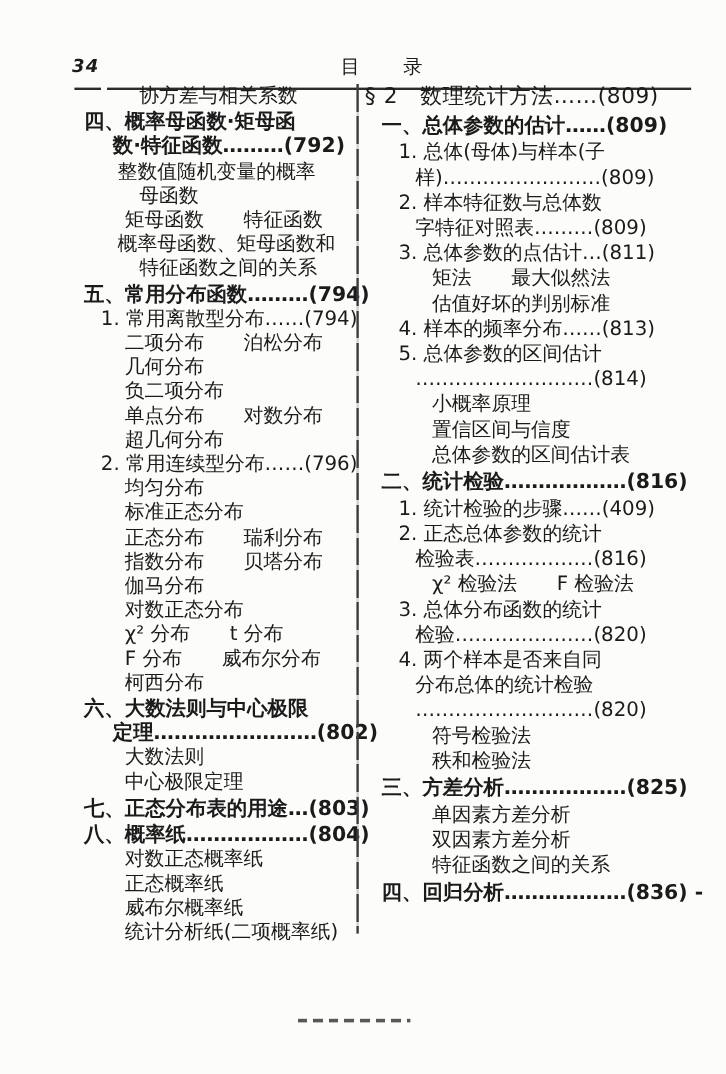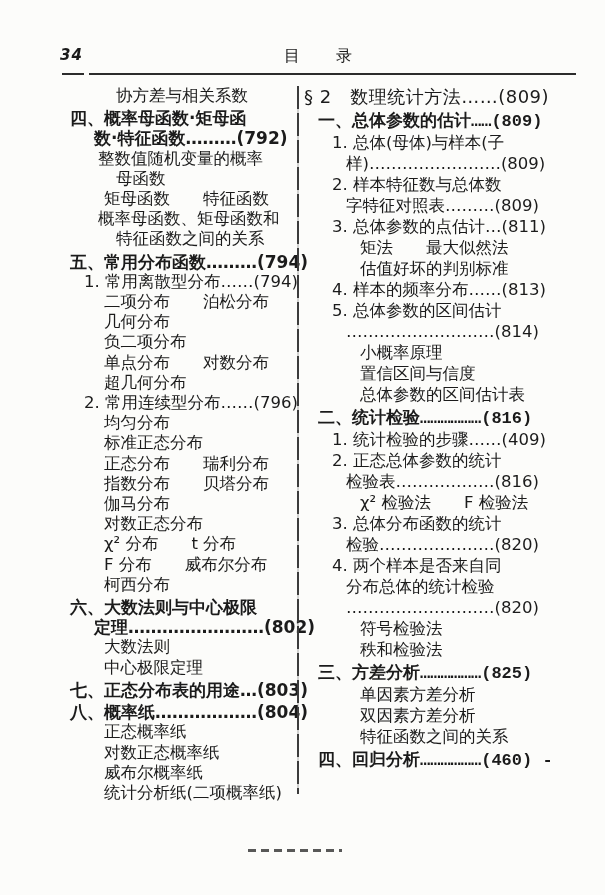--- a/index.html
+++ b/index.html
@@ -21,21 +21,21 @@
   .htitle{
     position:absolute;left:284px;top:46px;
     font-size:16px;letter-spacing:10px;white-space:nowrap;
   }
   .hrule{
     position:absolute;left:62px;top:73px;width:514px;height:2px;
     background:linear-gradient(90deg,#2c2c2c 0 22px,transparent 22px 27px,#2c2c2c 27px 100%);
   }
   
   .columns{
-    position:absolute;left:0;top:86px;width:605px;
+    position:absolute;left:0;top:70px;width:605px;
     display:flex;align-items:flex-start;
   }
   .col{box-sizing:border-box;}
   .col.left{width:237px;margin-left:60px;}
   .divider{
     width:2px;height:708px;flex:none;
     background:repeating-linear-gradient(180deg,#3c3c3c 0 23px,rgba(60,60,60,.22) 23px 27px);
   }
   .col.right{width:290px;margin-left:5px;}
   
@@ -43,21 +43,21 @@
   .left .line{line-height:20.2px;}
   .right .line{line-height:21px;}
   .line.h1{font-weight:normal;font-size:18px;padding-left:0;margin-bottom:4px;letter-spacing:.5px;}
   .line.section{font-weight:bold;font-size:17px;}
   .left .section{padding-left:10px;margin-top:2px;}
   .left .section-cont{padding-left:34px;font-weight:bold;font-size:17px;}
   .left .item{padding-left:24px;}
   .left .item-cont{padding-left:38px;}
   .left .sub{padding-left:44px;}
   .left .sub2{padding-left:56px;}
-  .right .section{padding-left:14px;margin-top:3px;font-family:Liberation Mono, monospace;}
+  .right .section{padding-left:14px;margin-top:3px;}
   .right .item{padding-left:28px;}
   .right .item-cont{padding-left:42px;}
   .right .sub{padding-left:56px;}
   
   .artifact-bottom{
     position:absolute;left:248px;top:849px;width:94px;height:3px;
     background:repeating-linear-gradient(90deg,#2f2f2f 0 8px,transparent 8px 13px);
     opacity:.8;
   }
 </style>
@@ -98,22 +98,22 @@
         <div class="line sub">对数正态分布</div>
         <div class="line sub">χ² 分布　　t 分布</div>
         <div class="line sub">F 分布　　威布尔分布</div>
         <div class="line sub">柯西分布</div>
         <div class="line section">六、大数法则与中心极限</div>
         <div class="line section-cont">定理……………………(802)</div>
         <div class="line sub">大数法则</div>
         <div class="line sub">中心极限定理</div>
         <div class="line section">七、正态分布表的用途…(803)</div>
         <div class="line section">八、概率纸………………(804)</div>
+        <div class="line sub">对数正态概率纸</div>
         <div class="line sub">正态概率纸</div>
-        <div class="line sub">对数正态概率纸</div>
         <div class="line sub">威布尔概率纸</div>
         <div class="line sub">统计分析纸(二项概率纸)</div>
       </div>
     <div class="divider"></div>
     <div class="col right" id="col-right">
         <div class="line h1">§ 2　数理统计方法……(809)</div>
         <div class="line section">一、总体参数的估计……(809)</div>
         <div class="line item">1. 总体(母体)与样本(子</div>
         <div class="line item-cont">样)……………………(809)</div>
         <div class="line item">2. 样本特征数与总体数</div>
@@ -136,19 +136,19 @@
         <div class="line item-cont">检验…………………(820)</div>
         <div class="line item">4. 两个样本是否来自同</div>
         <div class="line item-cont">分布总体的统计检验</div>
         <div class="line item-cont">………………………(820)</div>
         <div class="line sub">符号检验法</div>
         <div class="line sub">秩和检验法</div>
         <div class="line section">三、方差分析………………(825)</div>
         <div class="line sub">单因素方差分析</div>
         <div class="line sub">双因素方差分析</div>
         <div class="line sub">特征函数之间的关系</div>
-        <div class="line section">四、回归分析………………(460) -</div>
+        <div class="line section">四、回归分析………………(836) -</div>
       </div>
   </div>
 
   <div class="artifact-bottom"></div>
 
 </div>
 
 </body></html>

